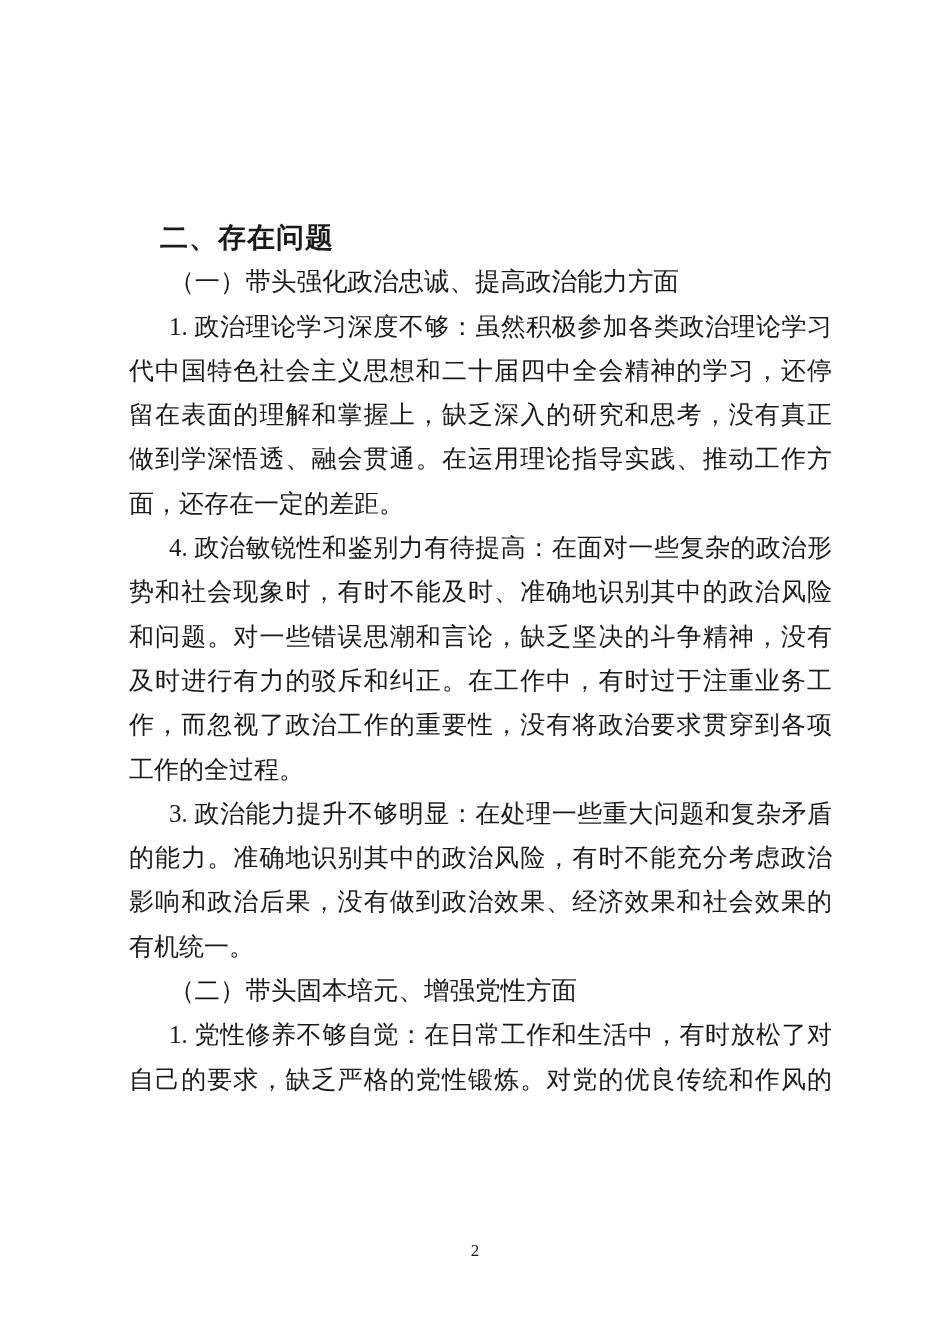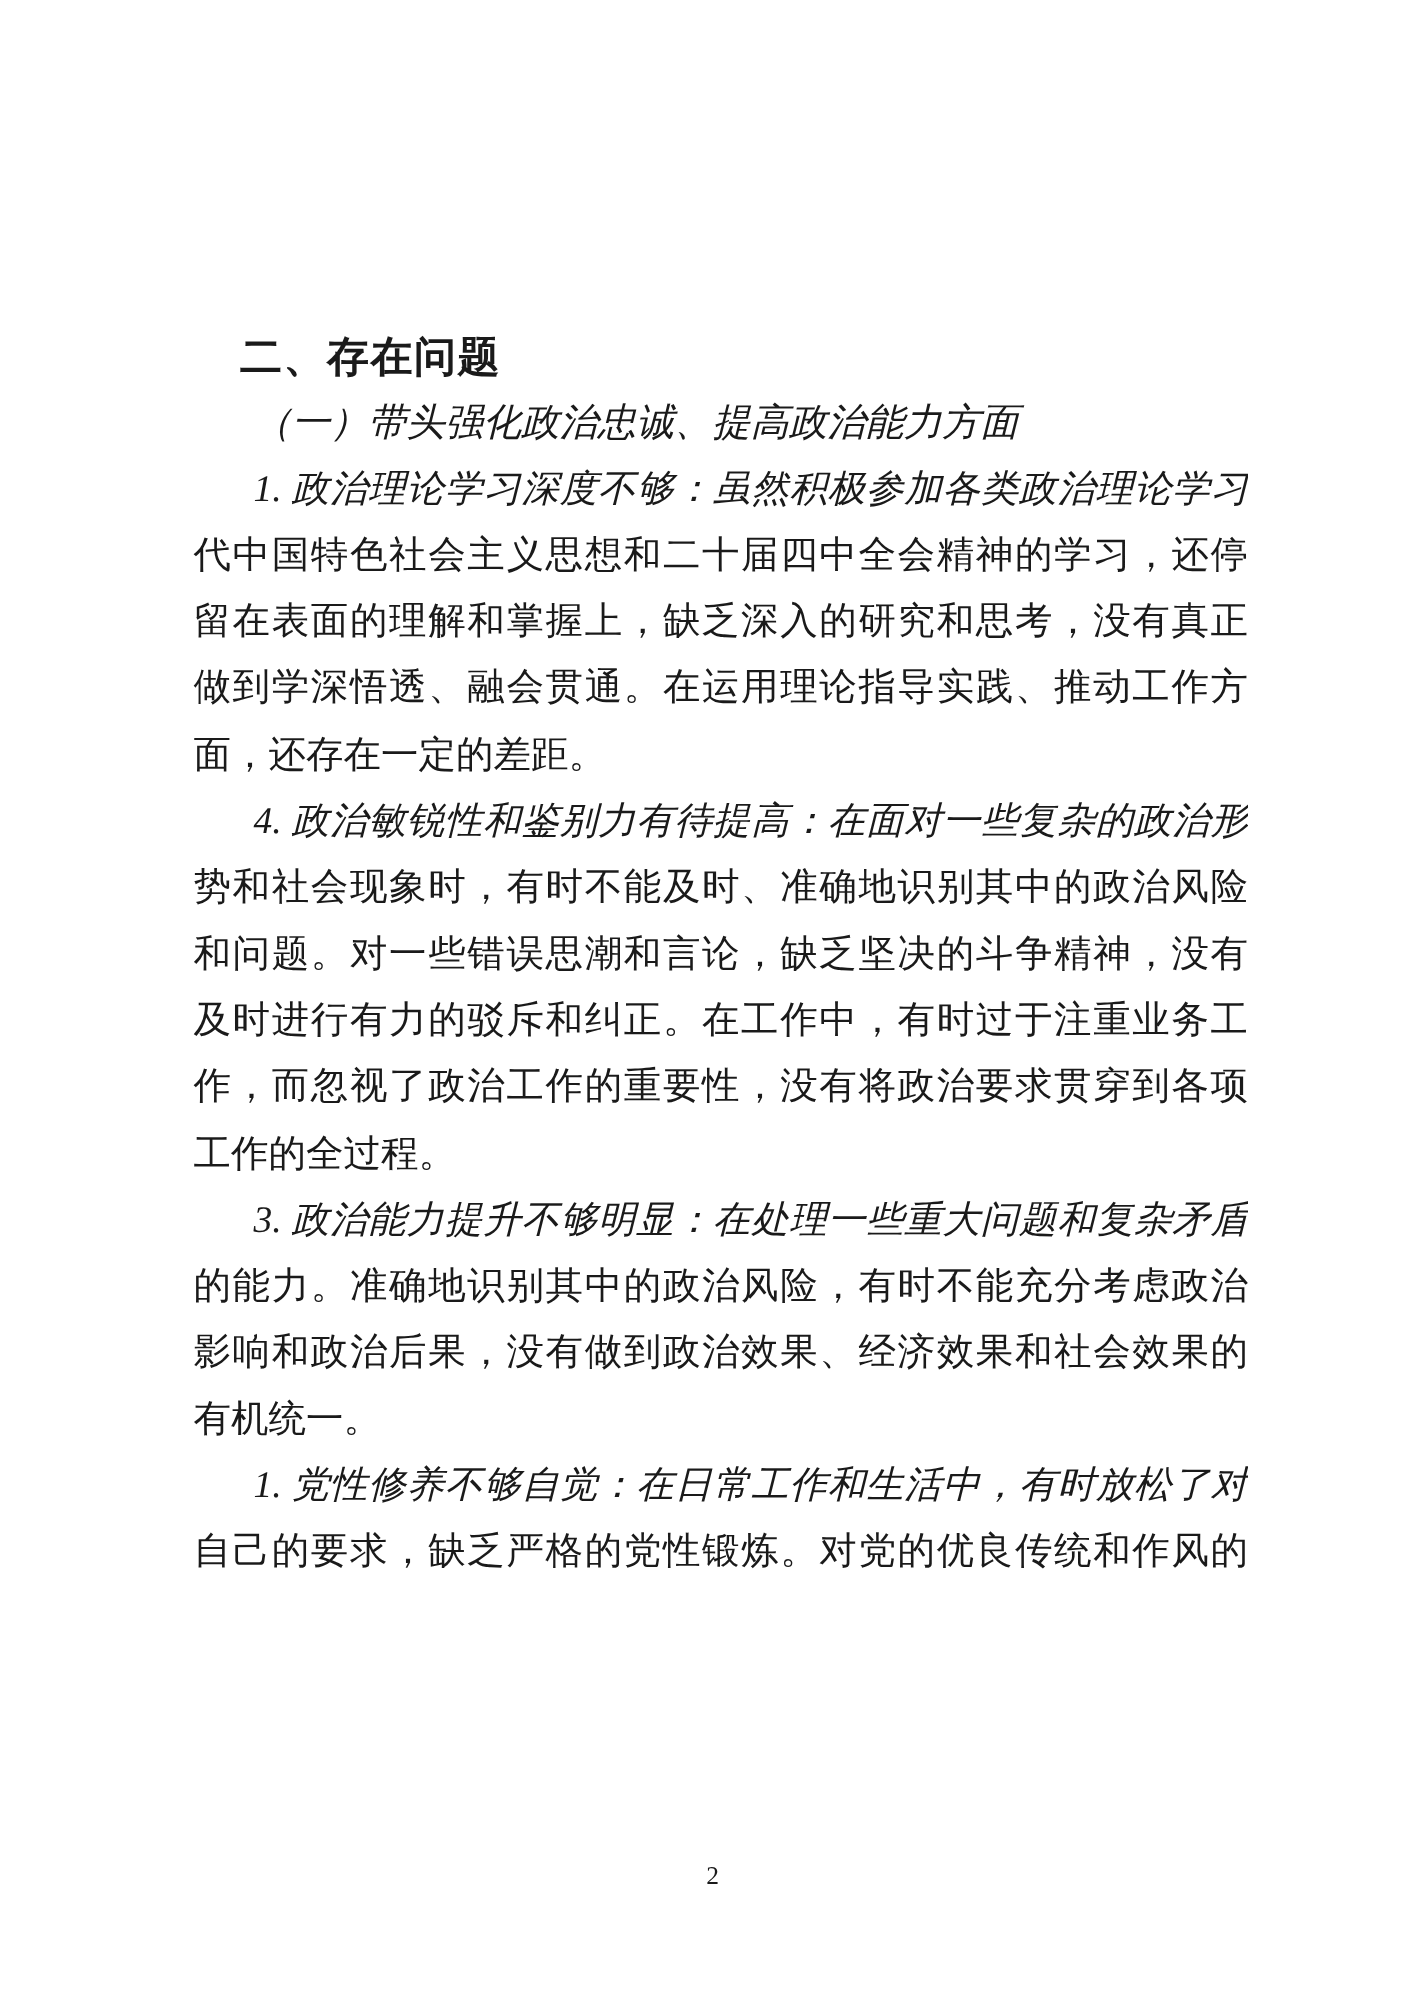--- a/index.html
+++ b/index.html
@@ -26,21 +26,21 @@
     height: 44.3px;
     overflow: hidden;
     text-align: left;
     white-space: normal;
   }
   .line.fill {
     text-align: justify;
     text-align-last: justify;
     text-justify: inter-character;
   }
-  .line.indent { text-indent: 40px; font-style: italic; }
+  .line.indent { text-indent: 40px; }
   .line.heading {
     font-family: "Liberation Sans", "DejaVu Sans", sans-serif;
     font-weight: 700;
     font-size: 28px;
     text-indent: 31px;
     letter-spacing: 1px;
   }
   .line.subheading {
     font-family: "Liberation Serif", "DejaVu Serif", serif;
     font-size: 25.5px;
@@ -72,17 +72,18 @@
       <div class="line indent fill">4. 政治敏锐性和鉴别力有待提高：在面对一些复杂的政治形</div>
       <div class="line fill">势和社会现象时，有时不能及时、准确地识别其中的政治风险</div>
       <div class="line fill">和问题。对一些错误思潮和言论，缺乏坚决的斗争精神，没有</div>
       <div class="line fill">及时进行有力的驳斥和纠正。在工作中，有时过于注重业务工</div>
       <div class="line fill">作，而忽视了政治工作的重要性，没有将政治要求贯穿到各项</div>
       <div class="line">工作的全过程。</div>
       <div class="line indent fill">3. 政治能力提升不够明显：在处理一些重大问题和复杂矛盾</div>
       <div class="line fill">的能力。准确地识别其中的政治风险，有时不能充分考虑政治</div>
       <div class="line fill">影响和政治后果，没有做到政治效果、经济效果和社会效果的</div>
       <div class="line">有机统一。</div>
+      <div class="line subheading indent">（二）带头固本培元、增强党性方面</div>
       <div class="line indent fill">1. 党性修养不够自觉：在日常工作和生活中，有时放松了对</div>
       <div class="line fill">自己的要求，缺乏严格的党性锻炼。对党的优良传统和作风的</div>
     </div>
   <div class="page-num">2</div>
 </div>
 
 </body></html>

